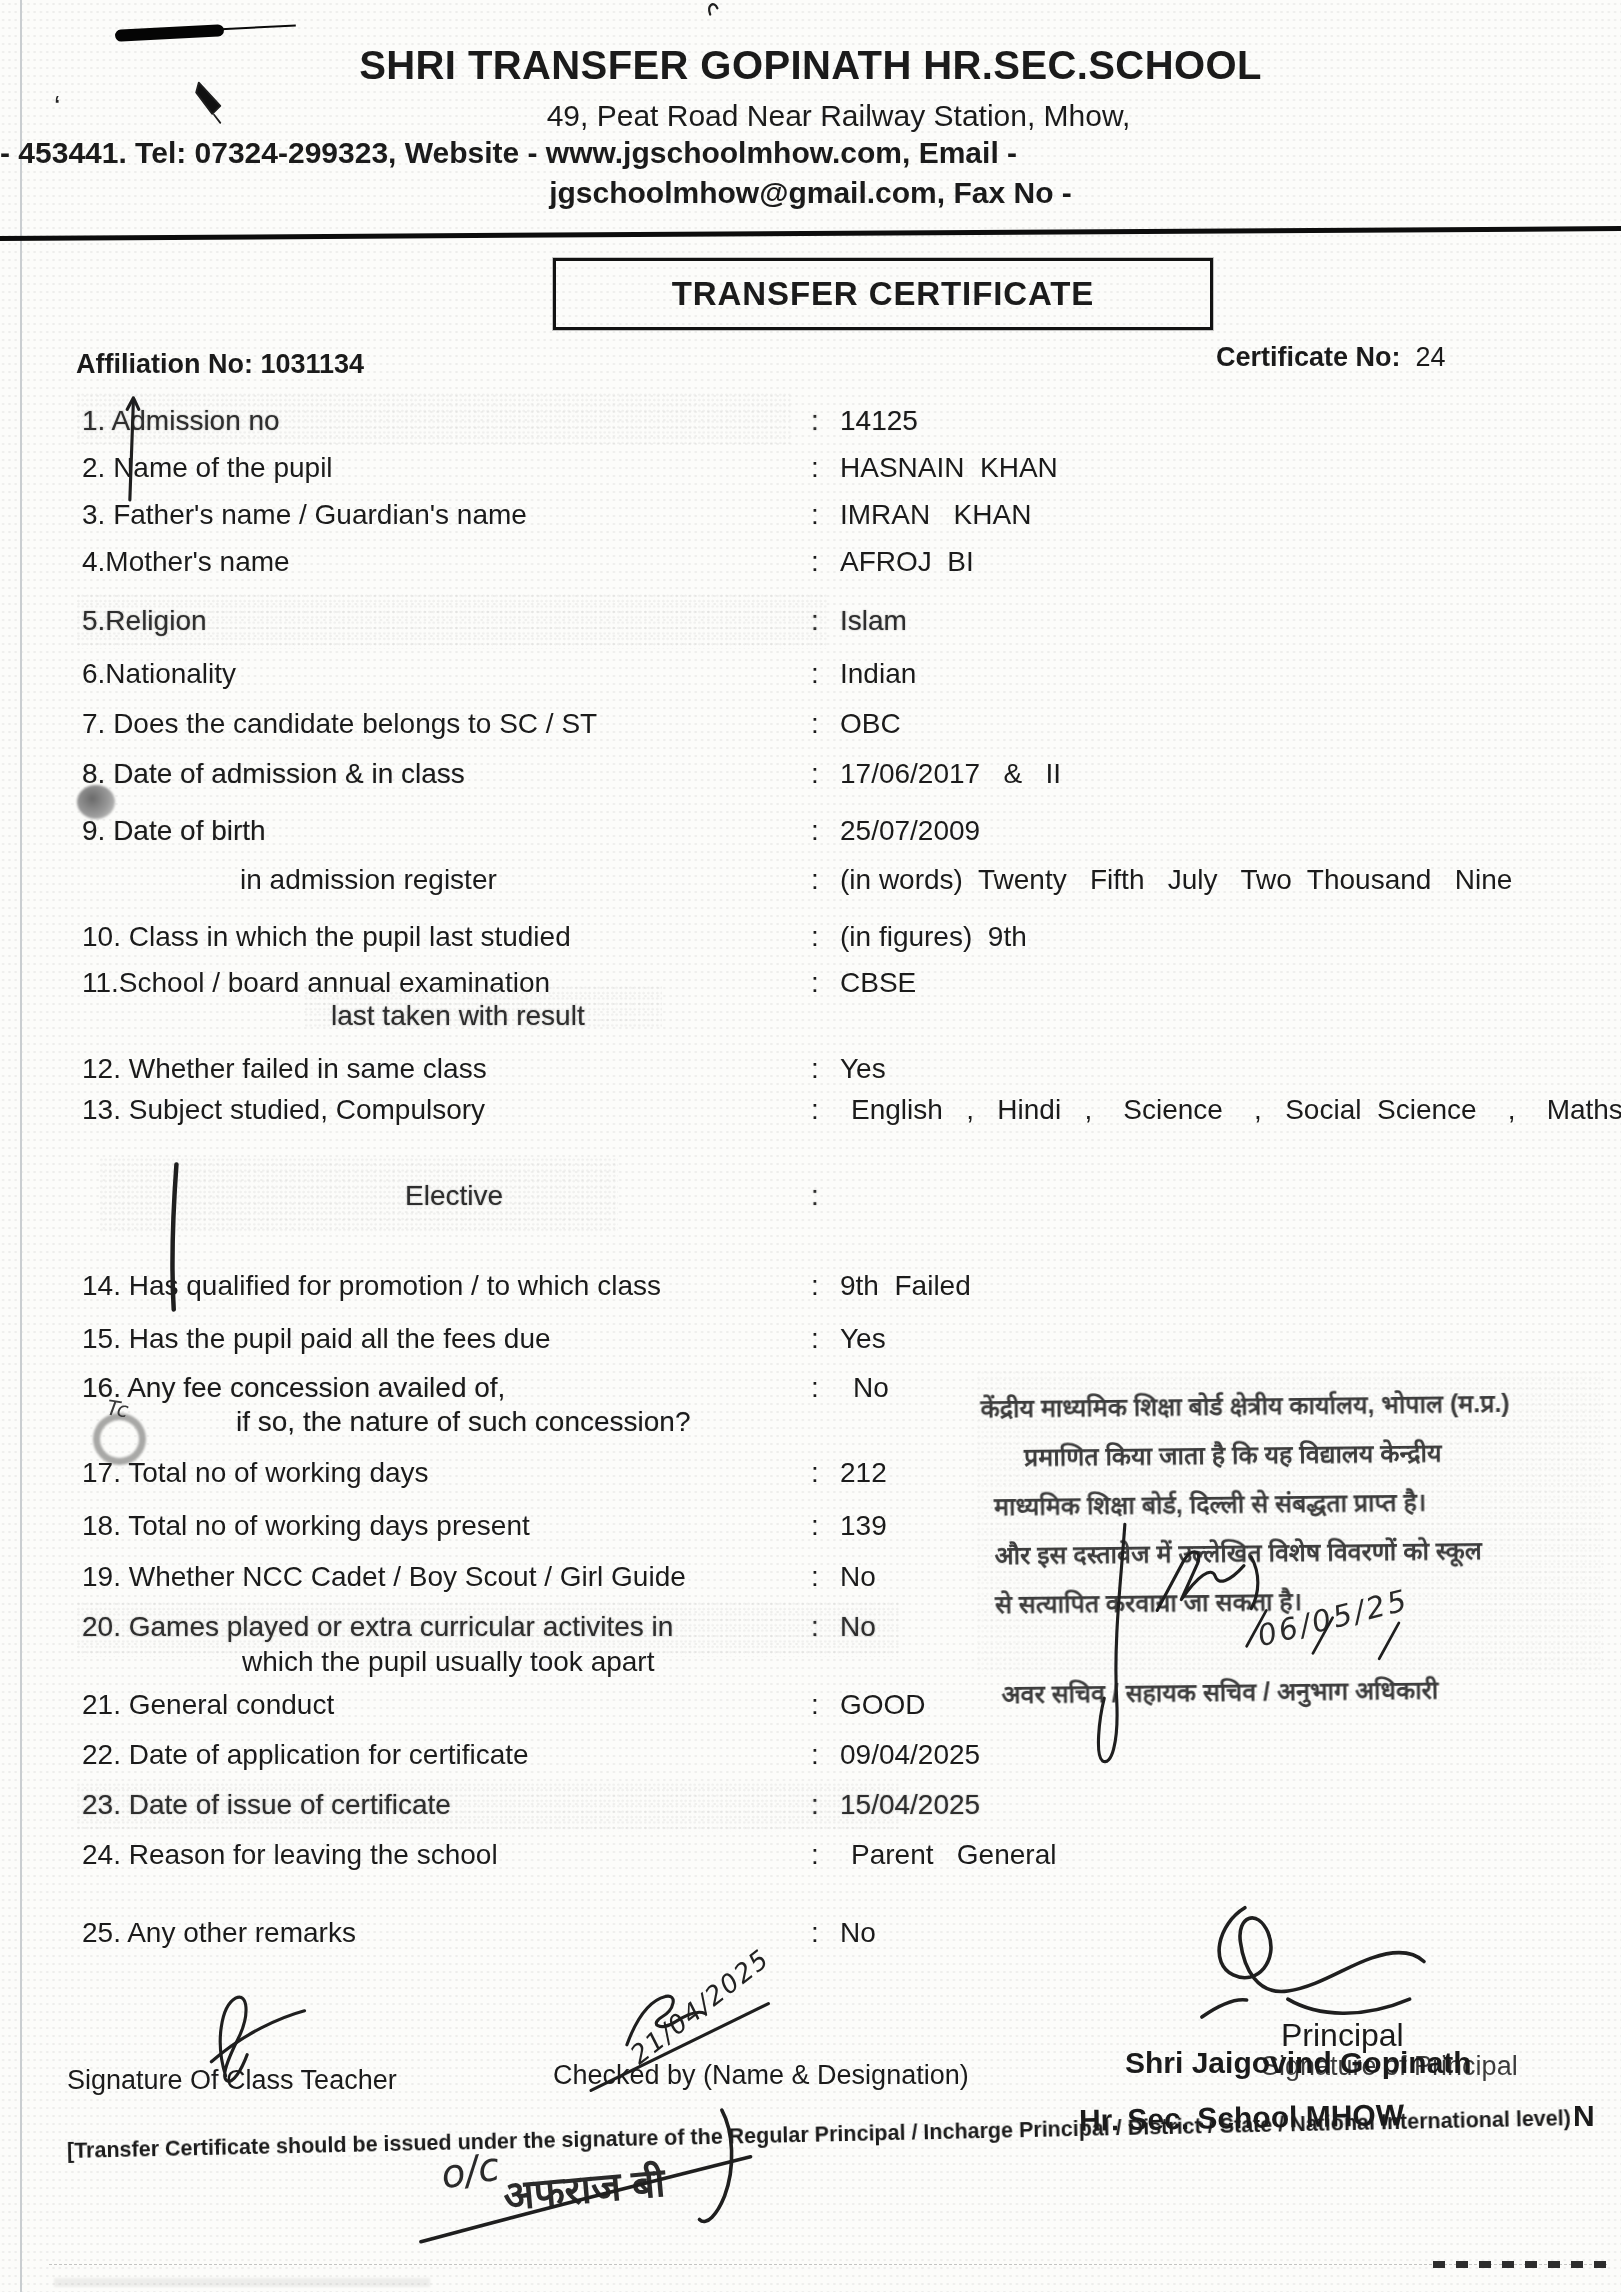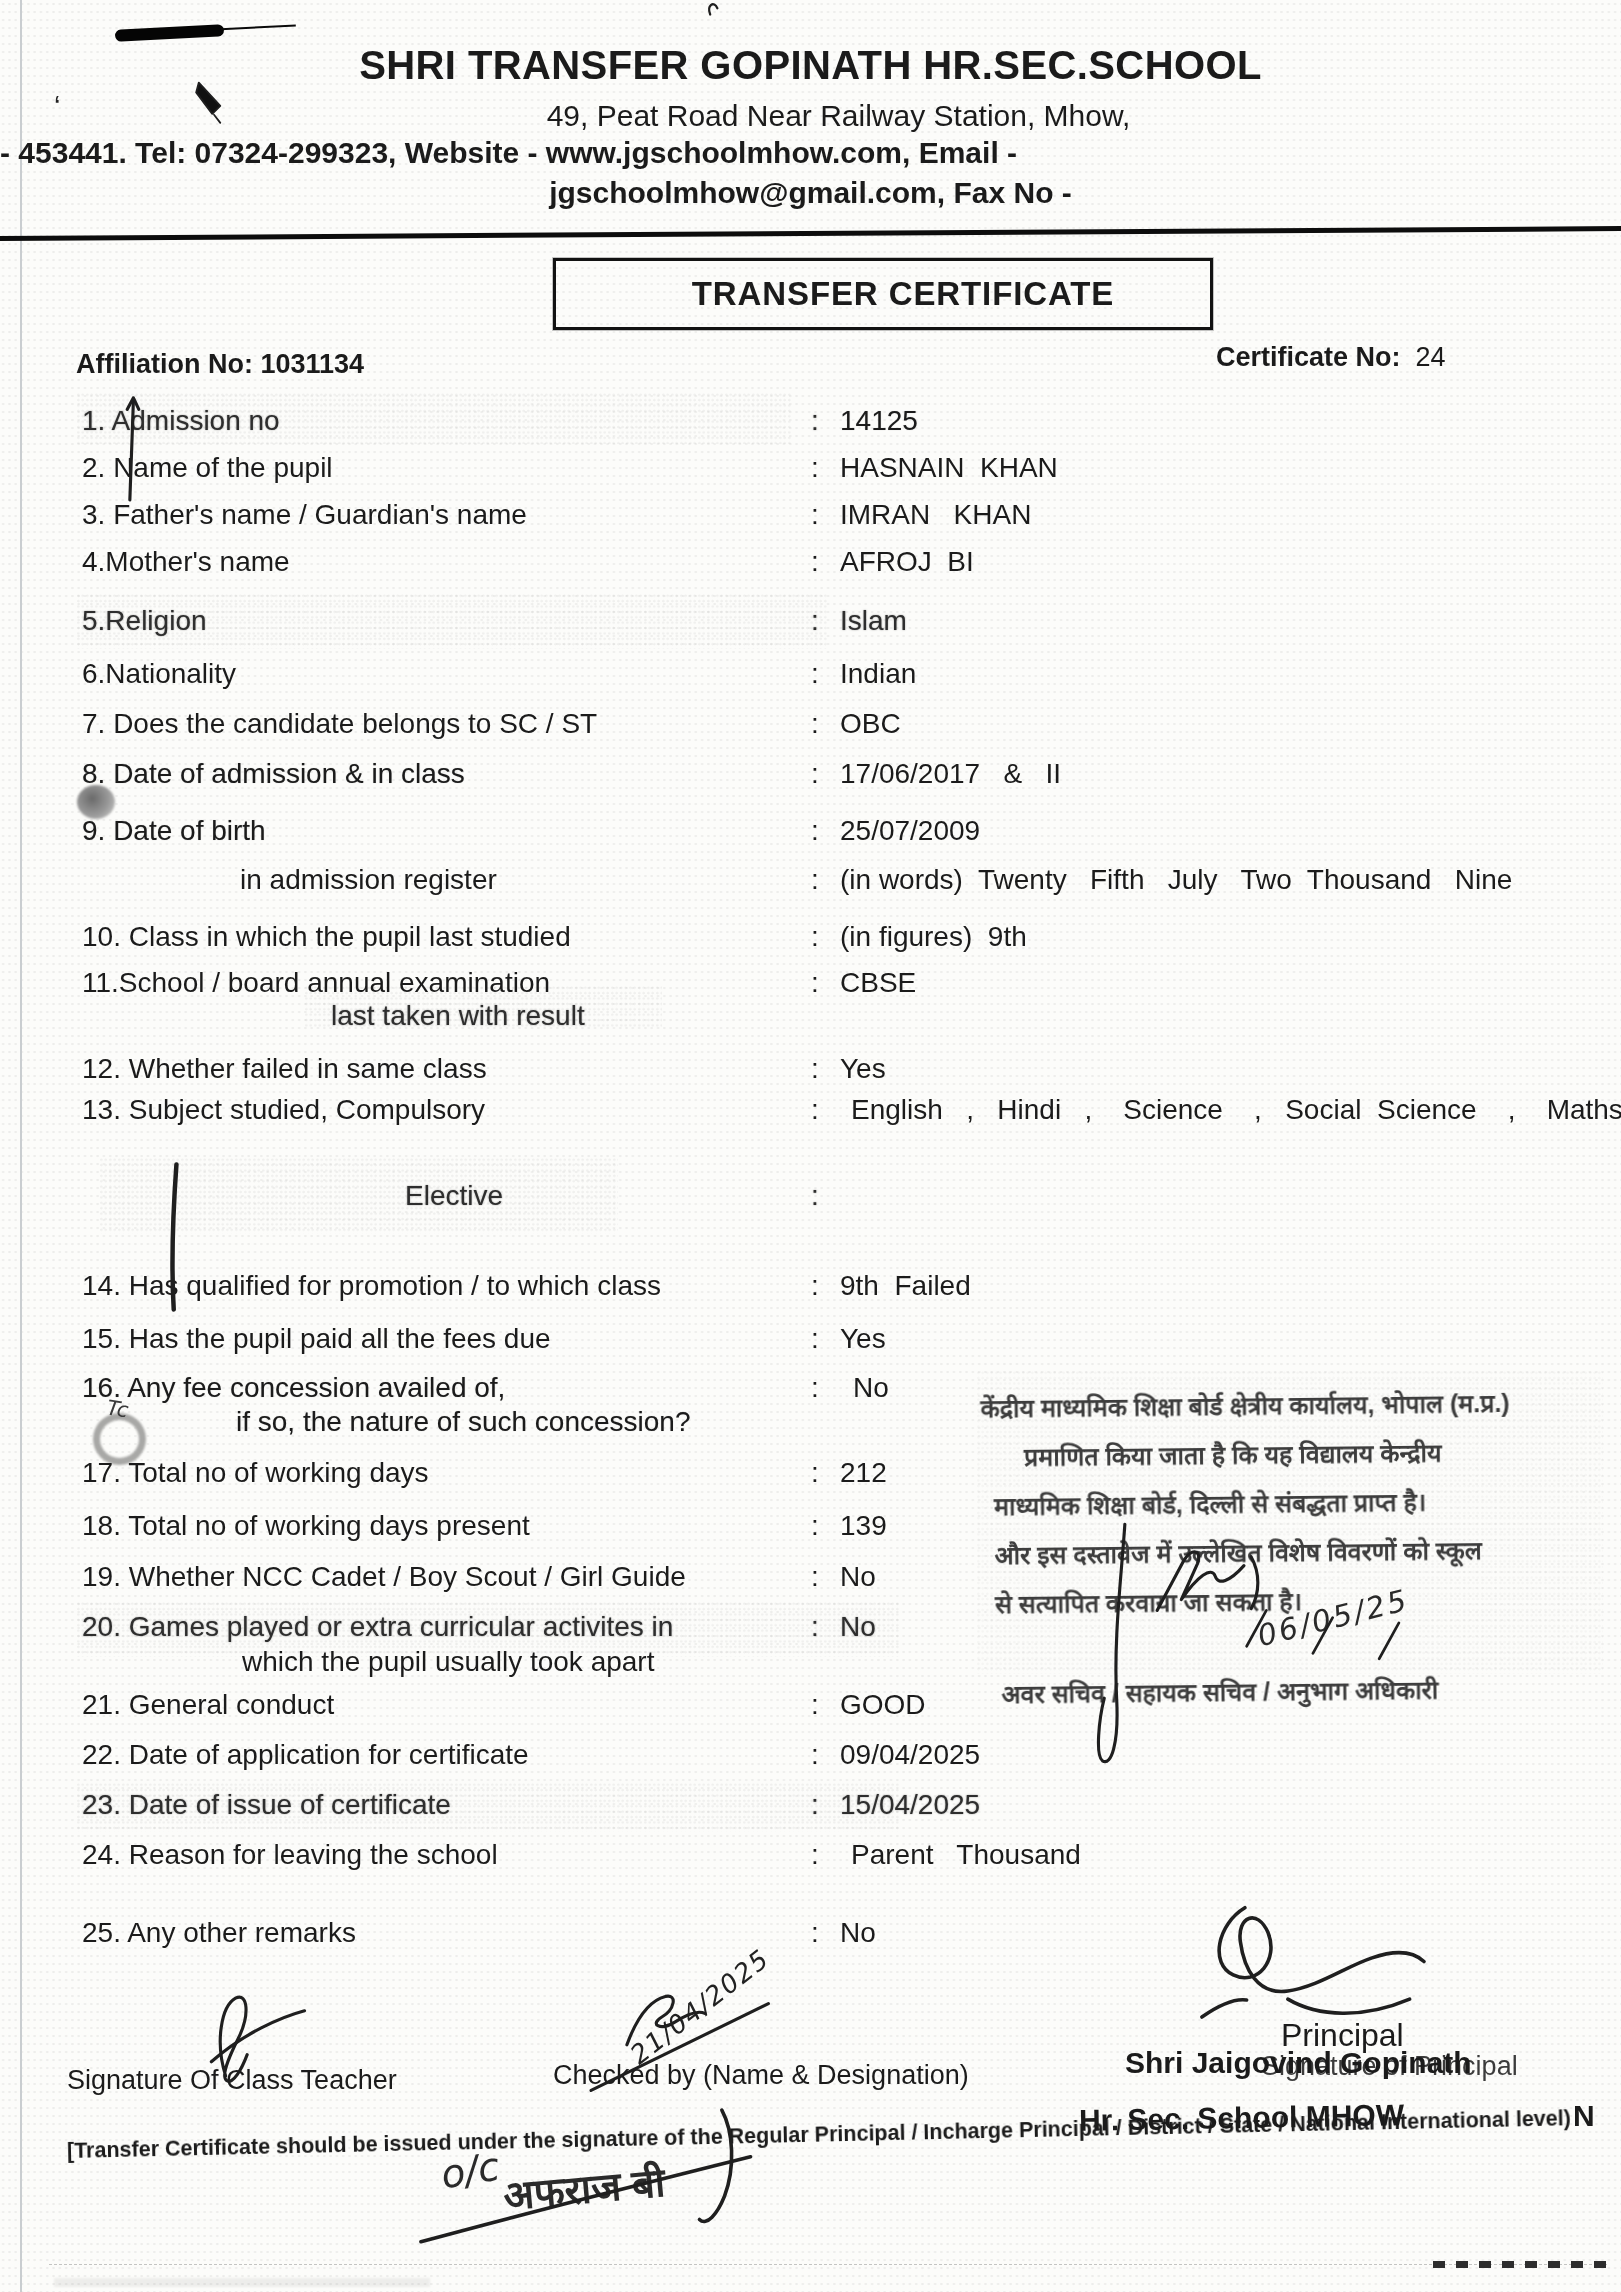--- a/index.html
+++ b/index.html
@@ -15,21 +15,21 @@
   }
   .scan-edge{position:absolute;top:0;left:19.7px;width:2.7px;height:2293px;background:#c9cdd0;}
   .noise-band{position:absolute;background-image:radial-gradient(rgba(30,30,30,.2) 0.9px, transparent 1.3px);background-size:4.5px 5.4px;opacity:.28;filter:blur(0.4px);pointer-events:none;}
   
   .school-name{position:absolute;top:43px;left:0;width:100%;text-align:center;font-size:40px;font-weight:bold;letter-spacing:0.4px;}
   .addr1{position:absolute;top:99px;left:0;width:100%;text-align:center;font-size:30px;padding-left:28px;}
   .addr2{position:absolute;top:136px;left:0;width:100%;text-align:left;font-size:30px;font-weight:bold;}
   .addr3{position:absolute;top:176px;left:0;width:100%;text-align:center;font-size:30px;font-weight:bold;}
   .rule{position:absolute;top:231px;left:-9px;width:1639px;height:4.5px;background:#0d0d0d;transform:rotate(-.35deg);}
   .title-box{position:absolute;top:258px;left:553px;width:654px;height:66px;border:3.6px solid #121212;box-shadow:0 0 0 0.9px rgba(0,0,0,.25);}
-  .title-box .t{position:absolute;top:0;left:0;width:100%;line-height:66px;text-align:center;font-size:33px;font-weight:bold;letter-spacing:0.9px;margin-left:20px;}
+  .title-box .t{position:absolute;top:0;left:0;width:100%;line-height:66px;text-align:center;font-size:33px;font-weight:bold;letter-spacing:0.9px;}
   .affil{position:absolute;top:349px;left:76px;font-size:27px;font-weight:bold;white-space:pre;}
   .certno{position:absolute;top:342px;left:1216px;font-size:27px;white-space:pre;}
   .certno b{font-weight:bold;}
   
   .row{position:absolute;left:0;width:1621px;height:39px;font-size:28px;}
   .lbl{position:absolute;left:82px;white-space:pre;}
   .colon{position:absolute;left:811px;white-space:pre;}
   .val{position:absolute;left:840px;white-space:pre;}
   .fz{filter:blur(0.5px);color:#2e2e2e;text-shadow:0 0 1.8px rgba(70,70,70,.55);}
   .fz2{filter:blur(0.3px);text-shadow:0 0 0.9px rgba(70,70,70,.4);}
@@ -228,21 +228,21 @@
       <span class="val">09/04/2025</span>
     </div>
   <div class="row" style="top:1789px">
       <span class="lbl fz">23. Date of issue of certificate</span>
       <span class="colon fz">:</span>
       <span class="val fz">15/04/2025</span>
     </div>
   <div class="row" style="top:1839px">
       <span class="lbl">24. Reason for leaving the school</span>
       <span class="colon">:</span>
-      <span class="val" style="left:851px">Parent   Thousand</span>
+      <span class="val" style="left:851px">Parent   General</span>
     </div>
   <div class="row" style="top:1917px">
       <span class="lbl">25. Any other remarks</span>
       <span class="colon">:</span>
       <span class="val">No</span>
     </div>
 
   <div class="stamp">
     <div class="s1">केंद्रीय माध्यमिक शिक्षा बोर्ड क्षेत्रीय कार्यालय, भोपाल (म.प्र.)</div>
     <div class="s2">प्रमाणित किया जाता है कि यह विद्यालय केन्द्रीय</div>

